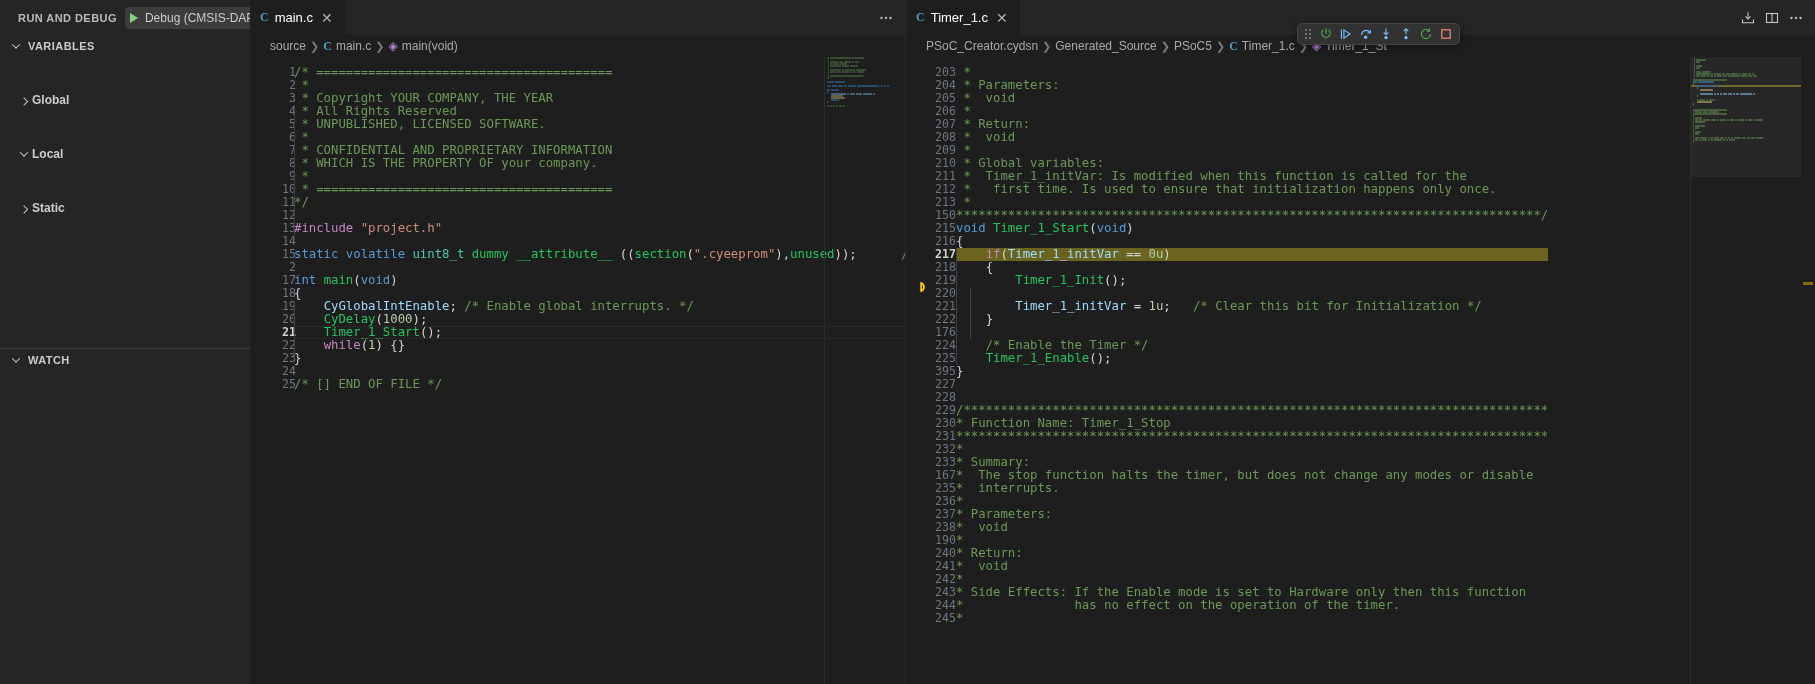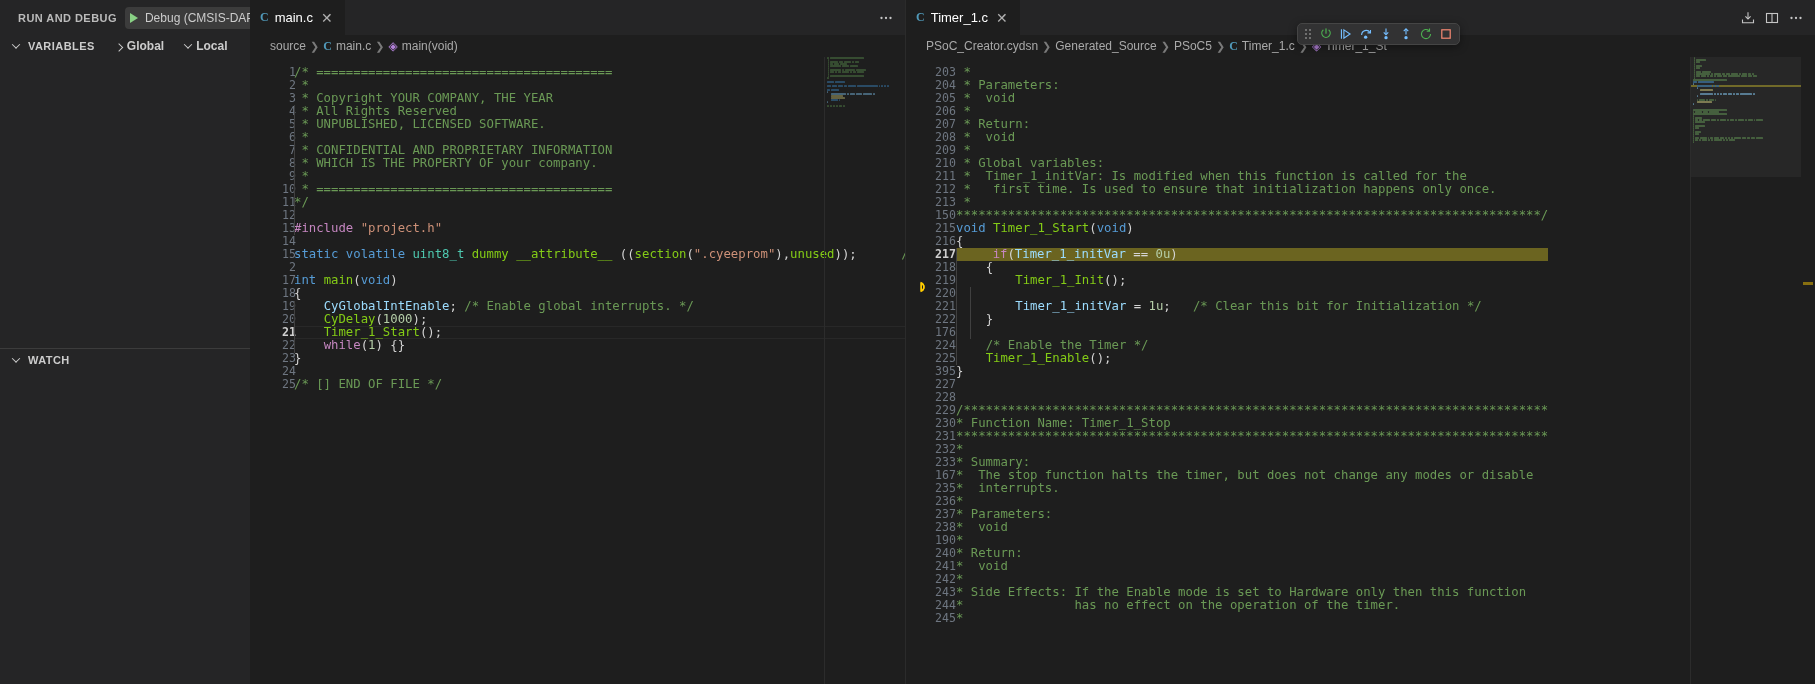--- a/index.html
+++ b/index.html
@@ -17,21 +17,21 @@
   .sb-title { font-size: 11px; font-weight: 700; letter-spacing: .45px; color: #bbbbbb; text-transform: uppercase; white-space: nowrap; }
   .launch-pill {
     display: flex; align-items: center; gap: 7px;
     background: #3c3c3c; border-radius: 4px; height: 22px; padding: 0 6px 0 5px;
     color: #cccccc; font-size: 12px; white-space: nowrap;
   }
   .play-tri { width: 0; height: 0; border-left: 8px solid #89d185; border-top: 5px solid transparent; border-bottom: 5px solid transparent; }
   .chev-sm { width: 7px; height: 7px; border-right: 1.4px solid #cccccc; border-bottom: 1.4px solid #cccccc; transform: rotate(45deg) translate(-2px,-2px); }
   .icon-btn { width: 22px; height: 22px; display: flex; align-items: center; justify-content: center; color: #c5c5c5; cursor: pointer; }
 
-  .section { display: flex; flex-direction: row; }
+  .section { display: flex; flex-direction: column; gap: 32px; }
   .section-hdr {
     height: 22px; display: flex; align-items: center; gap: 4px; padding-left: 8px;
     font-size: 11px; font-weight: 700; letter-spacing: .45px; color: #cccccc; cursor: pointer;
   }
   .twisty { width: 16px; height: 16px; display: flex; align-items: center; justify-content: center; flex: none; }
   .twisty i { display: block; width: 6px; height: 6px; border-right: 1.3px solid #cccccc; border-bottom: 1.3px solid #cccccc; }
   .twisty.open i { transform: rotate(45deg) translate(-1px,-1px); }
   .twisty.closed i { transform: rotate(-45deg) translate(-1px,1px); }
 
   .tree-row { height: 22px; display: flex; align-items: center; font-size: 13px; color: #cccccc; cursor: pointer; }
@@ -71,28 +71,28 @@
     color: #d4d4d4; white-space: pre; margin: 0;
   }
   .ln-col { position: absolute; left: 0; top: 0; width: 52px; text-align: right; }
   .ln {
     height: 13px; line-height: 13px; font-family: "DejaVu Sans Mono", monospace;
     font-size: 11.6px; color: #6e7681; padding-right: 6px; position: relative;
   }
   .ln.cur { color: #cfcfcf; font-weight: 700; }
   .code-col { position: absolute; top: 0; }
   .cline { height: 13px; line-height: 13px; white-space: pre; }
-  .cline.hl-exec { background: #6b6420; padding-left: 7px; }
+  .cline.hl-exec { background: #6b6420; }
   .cline.hl-line { box-shadow: inset 0 1px 0 #282828, inset 0 -1px 0 #282828; }
 
   
   .c-com  { color: #6a9955; }
   .c-key  { color: #569cd6; }
   .c-kw2  { color: #c586c0; }
-  .c-fn   { color: #84cc16; }
+  .c-fn   { color: #22c55e; }
   .c-var  { color: #9cdcfe; }
   .c-type { color: #4ec9b0; }
   .c-str  { color: #ce9178; }
   .c-num  { color: #b5cea8; }
   .c-pre  { color: #c586c0; }
   .c-pun  { color: #d4d4d4; }
 
   .indent-guide { position: absolute; width: 1px; background: #404040; }
 
   

